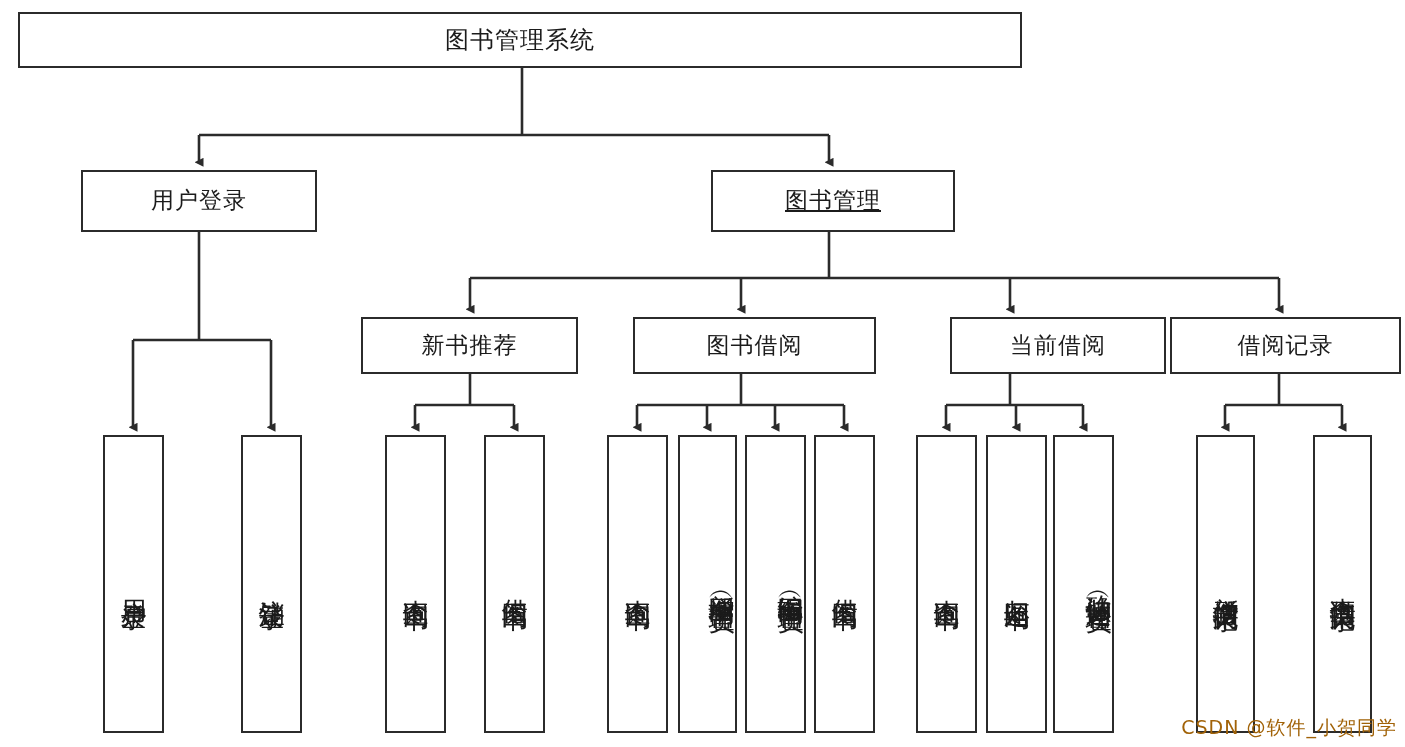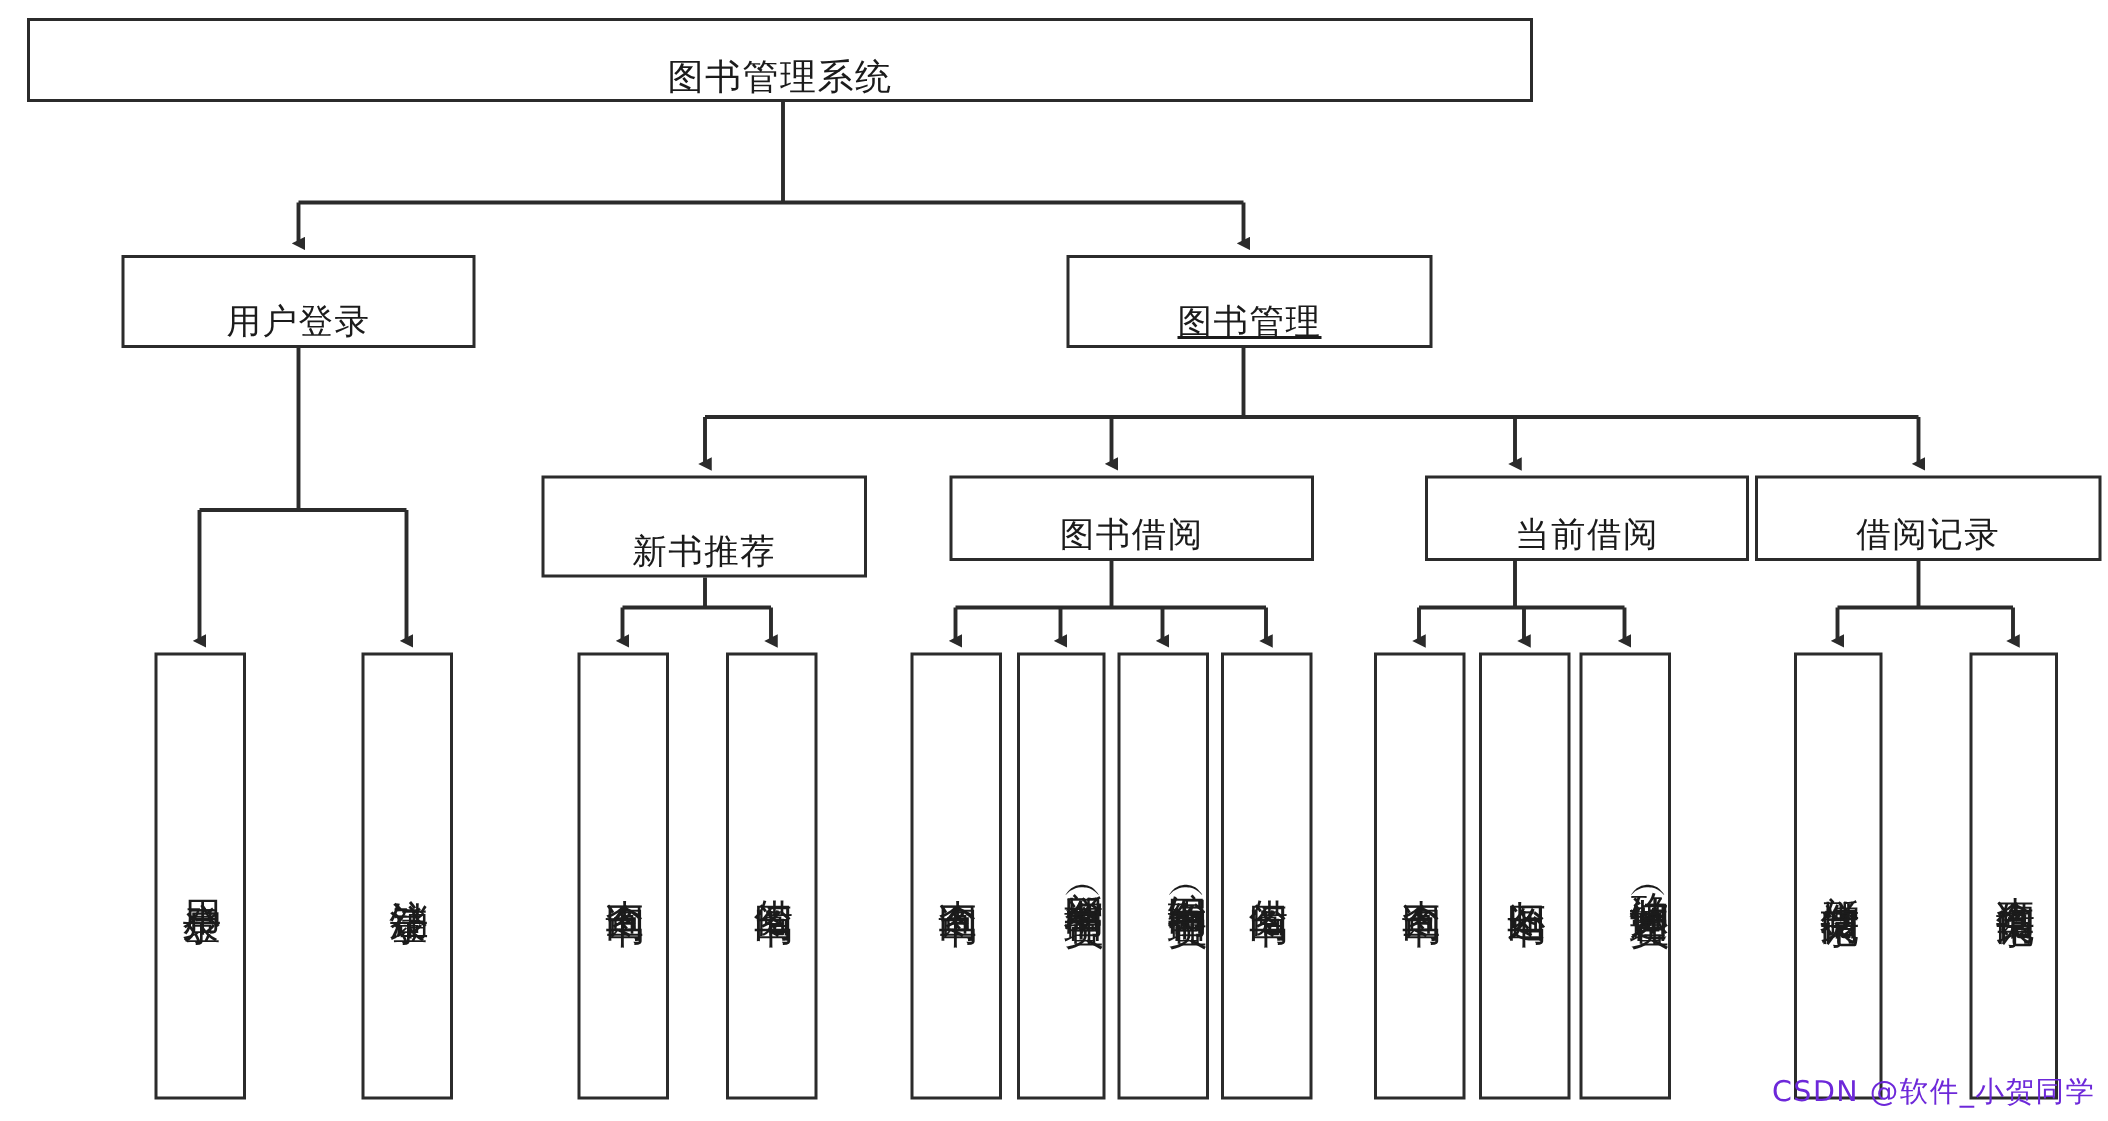--- a/index.html
+++ b/index.html
@@ -10,21 +10,21 @@
     background:#ffffff;
     overflow:hidden;
   }
   svg#wires{position:absolute;left:0;top:0;width:1405px;height:747px;}
   .node{
     position:absolute;
     box-sizing:border-box;
     background:#ffffff;
     border:2px solid #2b2b2b;
     display:flex;
-    align-items:flex-end;
+    align-items:center;
     justify-content:center;
     color:#1b1b1b;
   }
   .node.horiz{
     font-size:23px;
     letter-spacing:1px;
     line-height:1.2;
   }
   .node.root{font-size:24px;}
   .node.vert{
@@ -35,21 +35,21 @@
     line-height:1.05;
     padding:6px 0 8px 0;
     white-space:nowrap;
   }
   .node.vert.align-top{align-items:flex-start;justify-content:center;}
   .node.vert.align-mid{align-items:center;justify-content:center;}
   .watermark{
     position:absolute;
     right:8px;bottom:6px;
     font-size:19px;
-    color:#6d28d9;
+    color:#a16207;
     letter-spacing:1px;
     white-space:nowrap;
     pointer-events:none;
   }
 </style>
 </head>
 <body>
 
 <div id="canvas">
 
@@ -107,21 +107,21 @@
     <span>图书管理系统</span>
   </div>
 
   <div class="node horiz" style="left:81px;top:170px;width:236px;height:62px;">
     <span>用户登录</span>
   </div>
   <div class="node horiz" style="left:711px;top:170px;width:244px;height:62px;text-decoration:underline;">
     <span>图书管理</span>
   </div>
 
-  <div class="node horiz" style="left:361px;top:317px;width:217px;height:68px;">
+  <div class="node horiz" style="left:361px;top:317px;width:217px;height:57px;">
     <span>新书推荐</span>
   </div>
   <div class="node horiz" style="left:633px;top:317px;width:243px;height:57px;">
     <span>图书借阅</span>
   </div>
   <div class="node horiz" style="left:902px;top:317px;width:216px;height:57px;margin-left:48px;">
     <span>当前借阅</span>
   </div>
   <div class="node horiz" style="left:1170px;top:317px;width:231px;height:57px;">
     <span>借阅记录</span>

